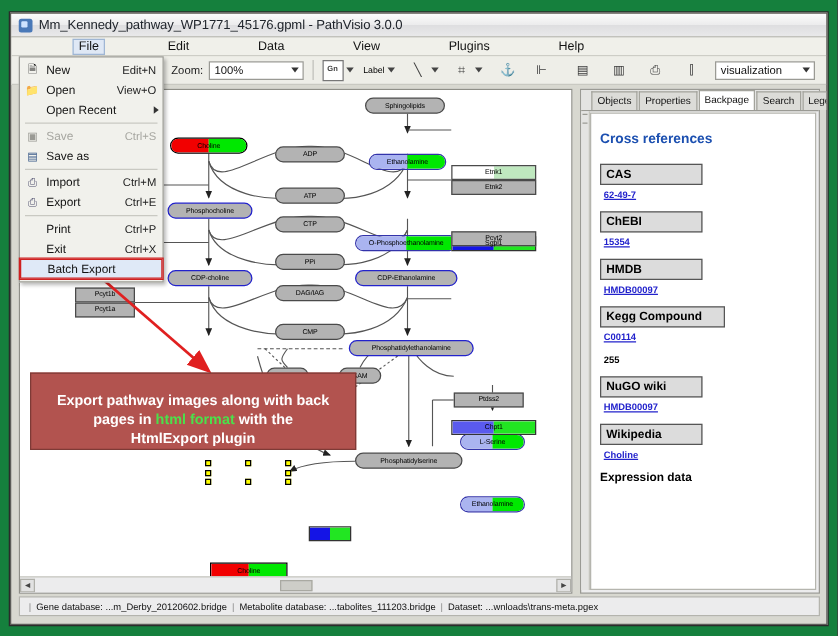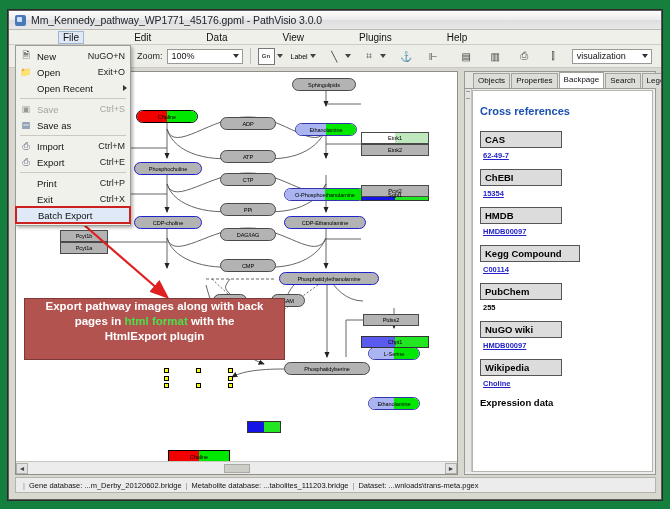--- a/index.html
+++ b/index.html
@@ -141,21 +141,21 @@
   .split .lbl { position: relative; z-index: 3; }
 
   svg.edges { position: absolute; left: 0; top: 0; width: 443px; height: 390px; }
 
   
   #callout {
     position: absolute; left: 14px; top: 286px;
     width: 261px; height: 62px;
     background: #b2534f; border: 1px solid #7e3a36;
     display: flex; flex-direction: column; align-items: center;
-    justify-content: flex-start; text-align: center;
+    justify-content: flex-end; text-align: center;
     color: #fff; font-size: 11.5px; font-weight: bold; line-height: 15px;
     padding: 0 6px; z-index: 40;
   }
   #callout .green { color: #4be04b; }
 
   
   #filemenu {
     position: absolute; left: 6px; top: 34px;
     width: 116px;
     background: #f1f1ec; border: 1px solid #9c9c96;
@@ -507,26 +507,26 @@
         <div class="arrow-btn">◄</div>
         <div class="thumb"></div>
         <div class="arrow-btn" style="position:absolute;right:0">►</div>
       </div>
     </div>
 
     <div id="filemenu">
       <div class="fm-row">
         <span class="fm-icon">🗎</span>
         <span class="fm-label">New</span>
-        <span class="fm-accel">NuGO+N</span>
+        <span class="fm-accel">Edit+N</span>
       </div>
       <div class="fm-row">
         <span class="fm-icon" style="color:#d7a33a">📁</span>
         <span class="fm-label">Open</span>
-        <span class="fm-accel">Exit+O</span>
+        <span class="fm-accel">View+O</span>
       </div>
       <div class="fm-row">
         <span class="fm-icon"></span>
         <span class="fm-label">Open Recent</span>
         <span class="submarker"></span>
       </div>
       <div class="fm-sep"></div>
       <div class="fm-row disabled">
         <span class="fm-icon" style="color:#9a9a94">▣</span>
         <span class="fm-label">Save</span>
@@ -584,21 +584,20 @@
 
         <div class="xref-head">ChEBI</div>
         <div class="xref-val">15354</div>
 
         <div class="xref-head">HMDB</div>
         <div class="xref-val">HMDB00097</div>
 
         <div class="xref-head" style="width:100px">Kegg Compound</div>
         <div class="xref-val">C00114</div>
 
-        <div class="xref-head">PubChem</div>
         <div class="xref-val plain">255</div>
 
         <div class="xref-head">NuGO wiki</div>
         <div class="xref-val">HMDB00097</div>
 
         <div class="xref-head">Wikipedia</div>
         <div class="xref-val">Choline</div>
 
         <div id="expr">Expression data</div>
       </div>

